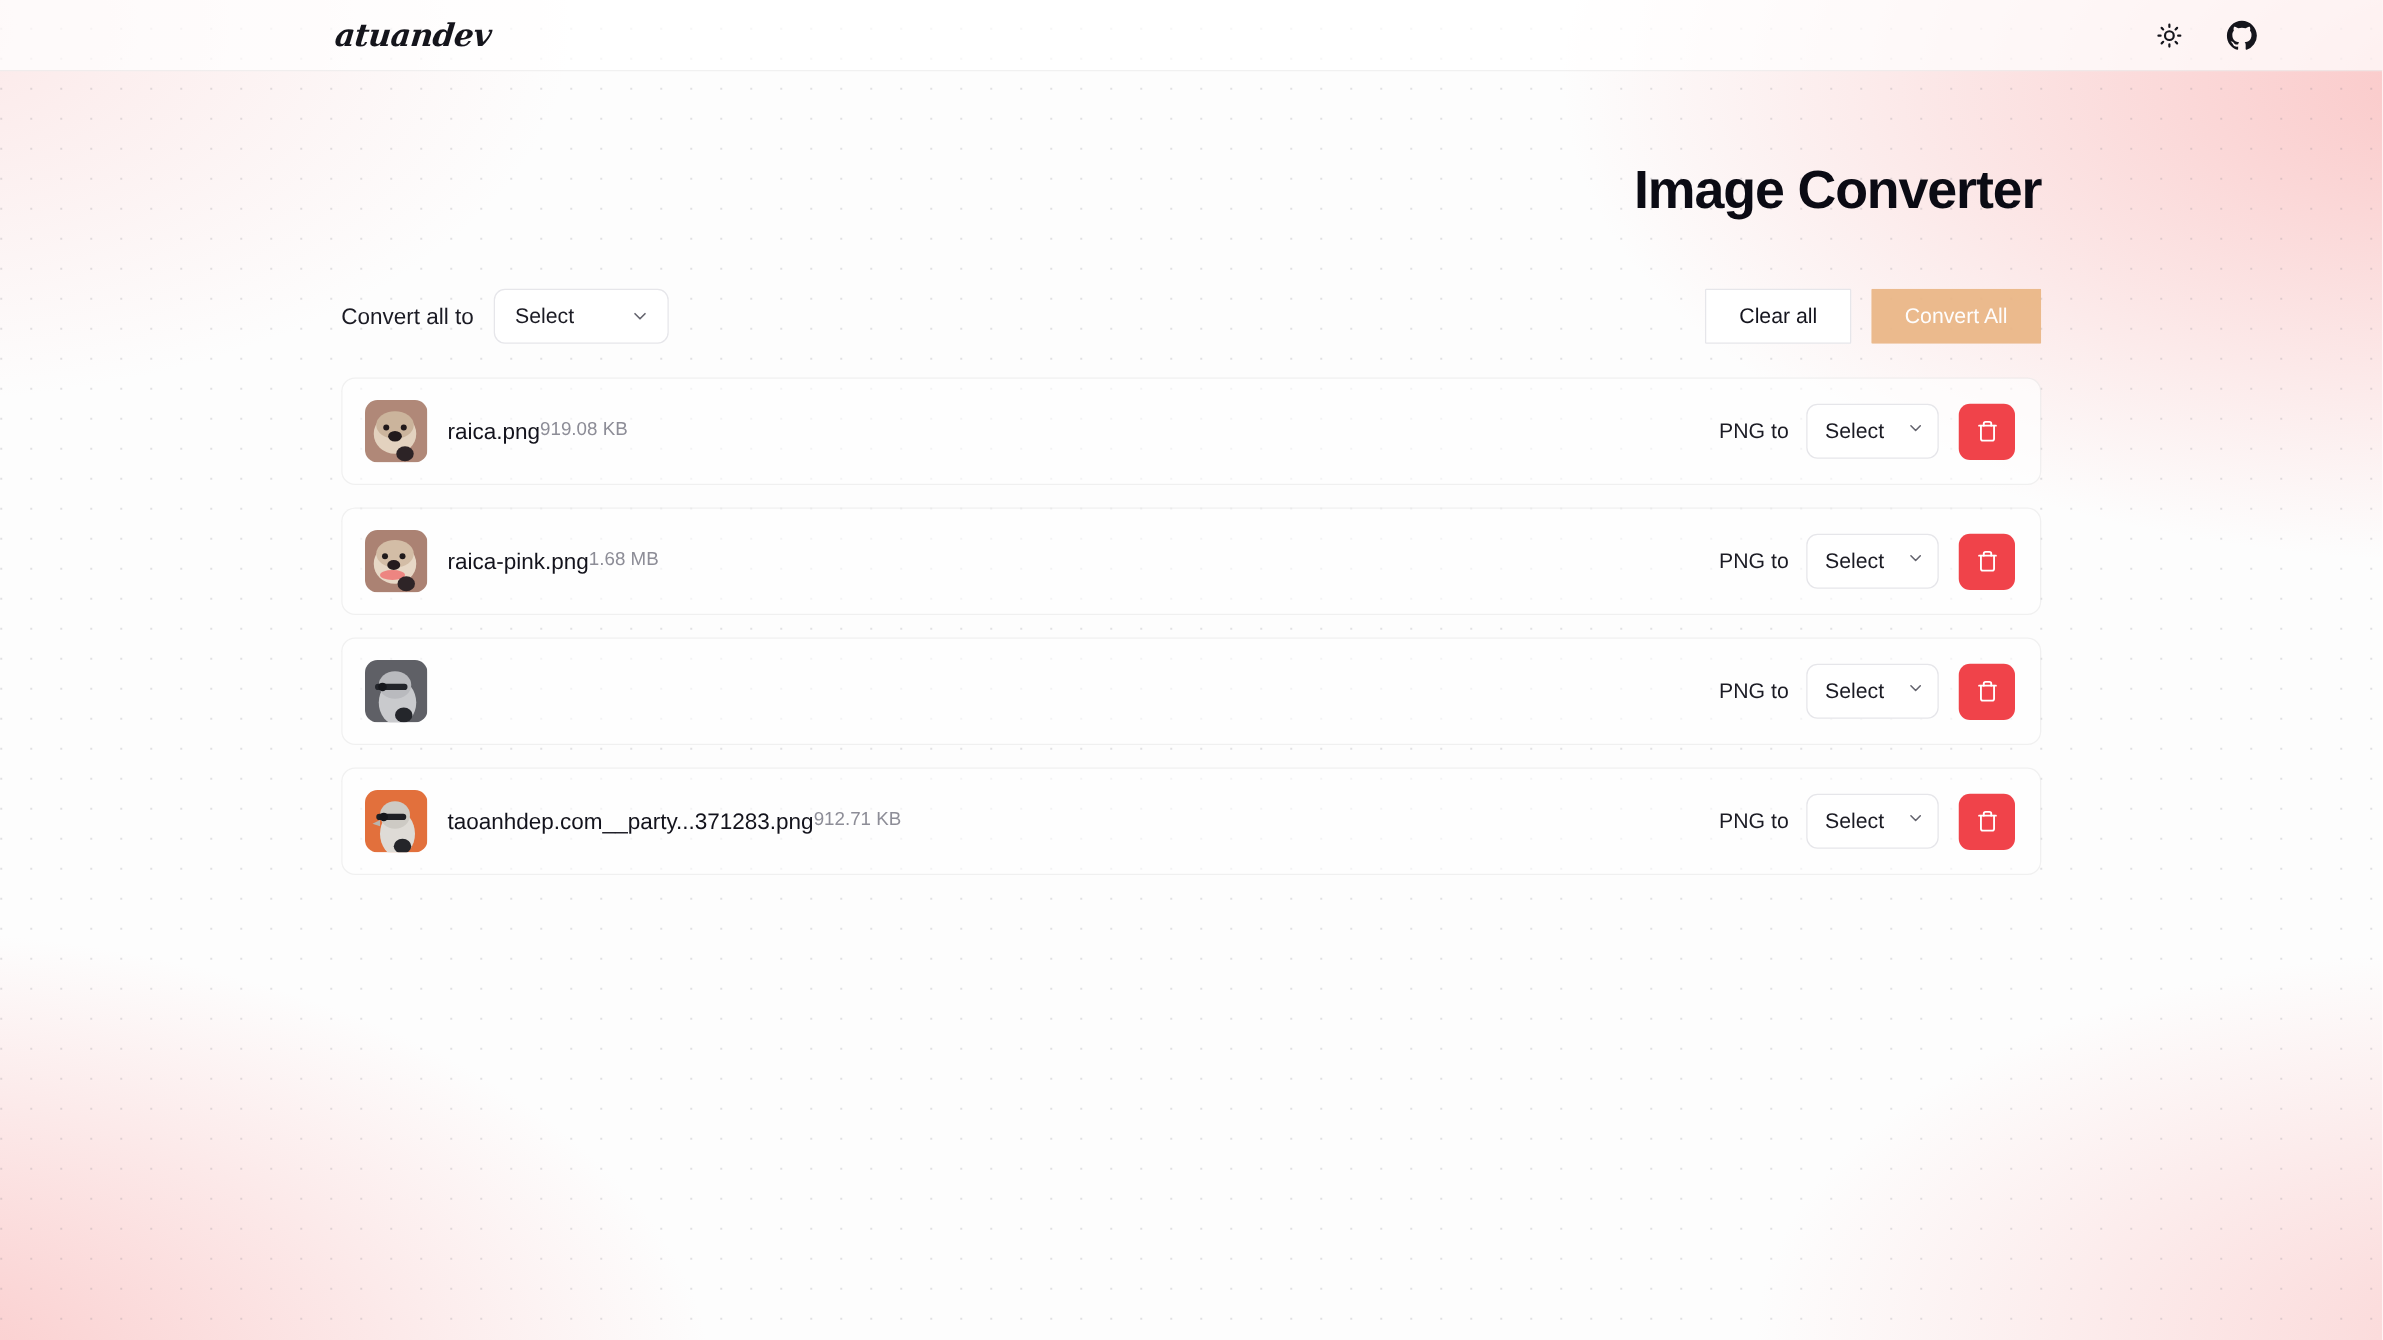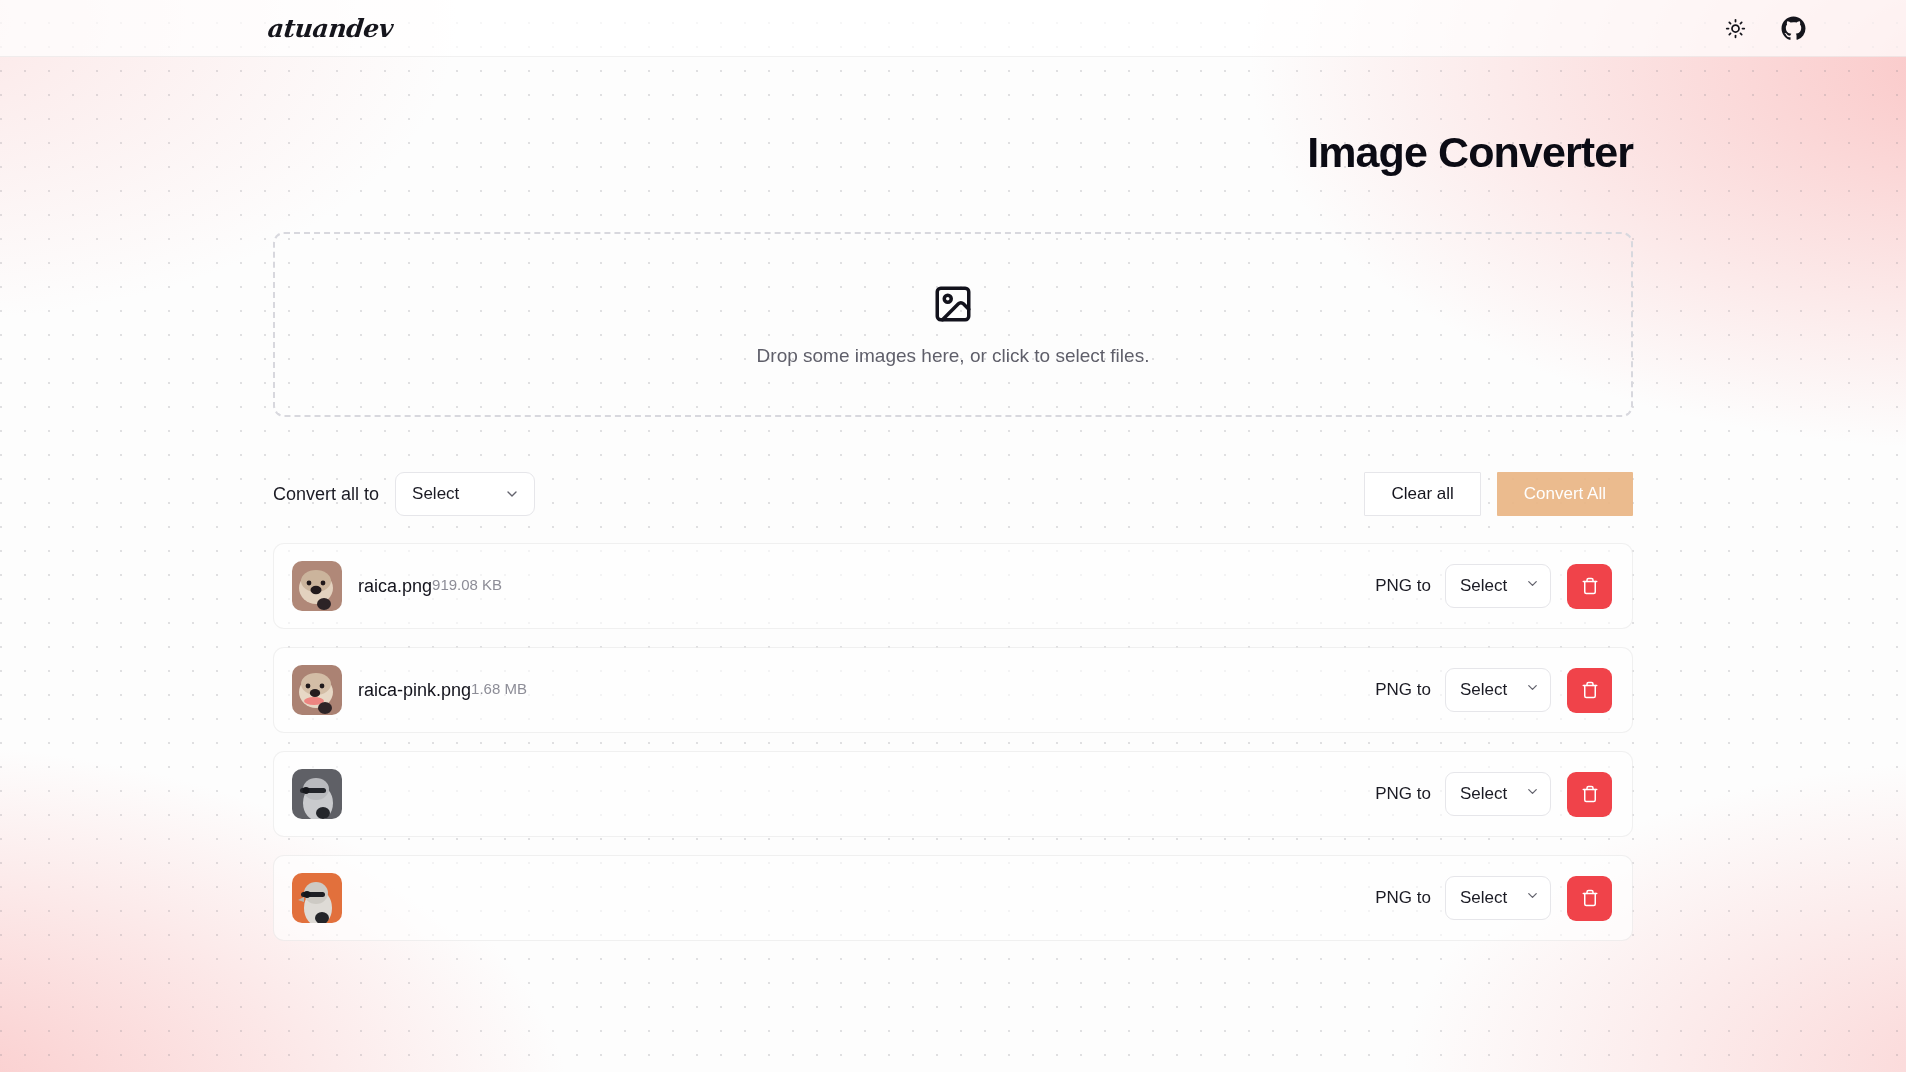--- a/index.html
+++ b/index.html
@@ -293,30 +293,20 @@
       </span>
     </button>
   </div>
 </header>
 
 <main class="page">
   <div class="inner">
 
     <h1 class="title">Image Converter</h1>
 
-    <div class="dropzone">
-      <span class="dz-icon">
-        <svg width="42" height="42" viewBox="0 0 24 24" fill="none" stroke="currentColor" stroke-width="2" stroke-linecap="round" stroke-linejoin="round">
-          <rect x="3" y="3" width="18" height="18" rx="2" ry="2"></rect>
-          <circle cx="9" cy="9" r="2"></circle>
-          <path d="m21 15-3.086-3.086a2 2 0 0 0-2.828 0L6 21"></path>
-        </svg>
-      </span>
-      <div class="dz-text">Drop some images here, or click to select files.</div>
-    </div>
 
     <div class="controls">
       <span class="convert-all-label">Convert all to</span>
       <div class="select">
         <span>Select</span>
         <span class="chev">
           <svg width="16" height="16" viewBox="0 0 24 24" fill="none" stroke="currentColor" stroke-width="2" stroke-linecap="round" stroke-linejoin="round">
               <path d="m6 9 6 6 6-6"></path>
             </svg>
         </span>
@@ -440,20 +430,24 @@
           <svg viewBox="0 0 50 50" preserveAspectRatio="xMidYMid slice" aria-hidden="true">
             <rect width="50" height="50" fill="#e2703c"></rect>
             <ellipse cx="26" cy="35" rx="14" ry="18" fill="#dedbd6"></ellipse>
             <ellipse cx="24" cy="20" rx="12" ry="11" fill="#cdcac4"></ellipse>
             <rect x="9" y="19" width="24" height="5" rx="2.5" fill="#1e1f24"></rect>
             <circle cx="15" cy="21.5" r="3.4" fill="#15161b"></circle>
             <path d="M12 24 L6 27 L12 29 Z" fill="#b9b5ae"></path>
             <ellipse cx="30" cy="45" rx="7" ry="6" fill="#242529"></ellipse>
           </svg>
         </div>
+        <div class="file-meta">
+          <div class="file-name">taoanhdep.com__party...371283.png</div>
+          <div class="file-size">912.71 KB</div>
+        </div>
         <div class="row-spacer"></div>
         <span class="row-to">PNG to</span>
         <div class="row-select">
           <span>Select</span>
           <span class="chev">
             <svg width="15" height="15" viewBox="0 0 24 24" fill="none" stroke="#63636d" stroke-width="2" stroke-linecap="round" stroke-linejoin="round">
                 <path d="m6 9 6 6 6-6"></path>
               </svg>
           </span>
         </div>

